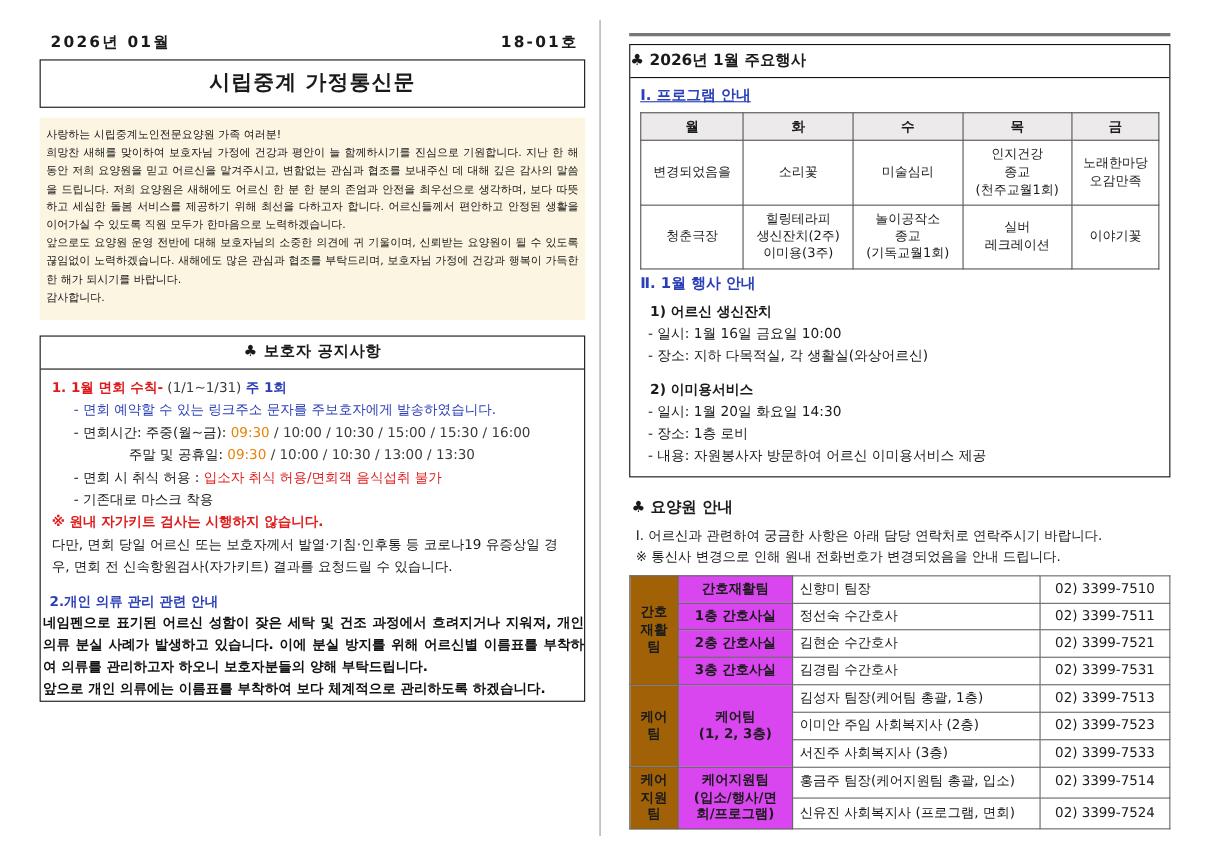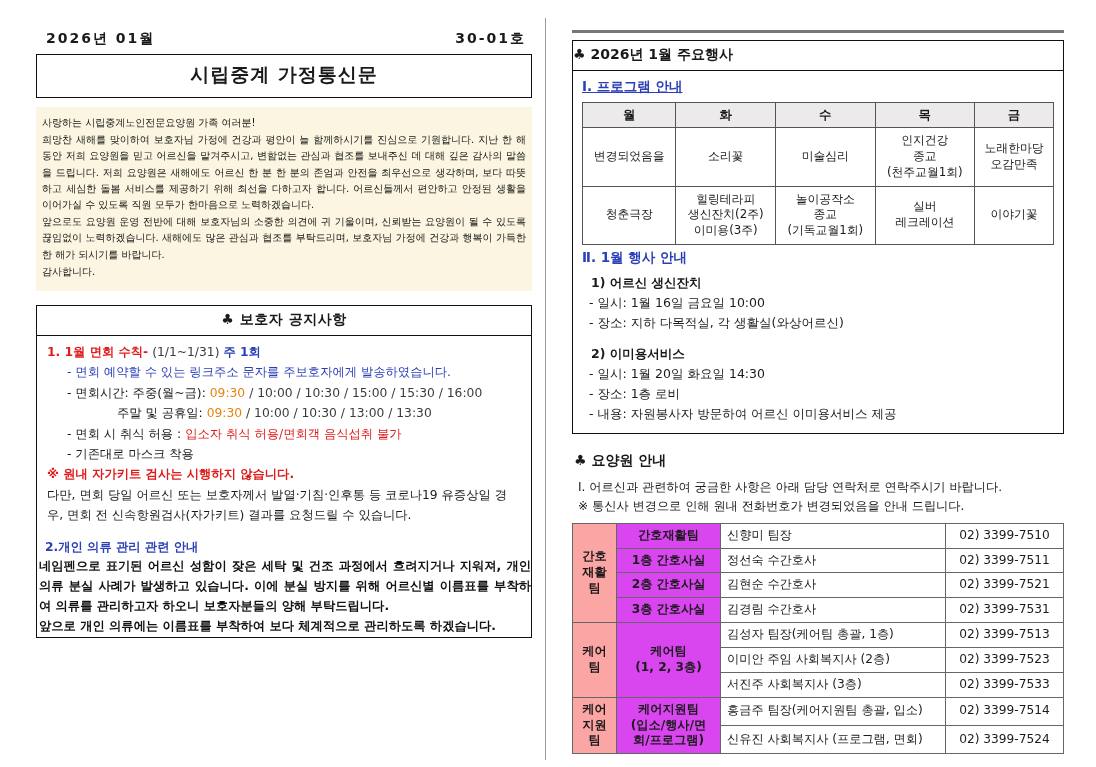--- a/index.html
+++ b/index.html
@@ -120,21 +120,21 @@
   }
   .care-note { font-size: 12.2px; line-height: 1.55; padding-left: 6px; }
 
   table.contact {
     width: 100%; border-collapse: collapse; margin-top: 7px;
     border: 1.3px solid #111; font-size: 12.2px;
   }
   table.contact td {
     border: 1px solid #666; padding: 4px 6px; line-height: 1.3;
   }
-  td.grp { background: #fca5a5; font-weight: bold; text-align: center; width: 44px; }
+  td.grp { background: #a16207; font-weight: bold; text-align: center; width: 44px; }
   td.sub { background: #d946ef; font-weight: bold; text-align: center; width: 104px; }
   td.nm { text-align: left; padding-left: 9px; }
   td.tel { text-align: center; width: 118px; }
 
   .footer {
     margin-top: 11px; display: flex; gap: 26px;
     font-size: 11.4px; color: #222; line-height: 1.5;
   }
   .footer .addr { text-align: center; padding-left: 14px; }
   .footer .tels { padding-top: 16px; }
@@ -143,21 +143,21 @@
 <body>
 
 <div class="page">
 
   <div class="divider-v"></div>
 
   <div class="left-col">
 
     <div class="masthead-row">
       <span>2026년  01월</span>
-      <span>30-01호</span>
+      <span>18-01호</span>
     </div>
 
     <div class="title-box">
       <div class="t">시립중계 가정통신문</div>
     </div>
 
     <div class="intro">
       <p class="first">사랑하는 시립중계노인전문요양원 가족 여러분!</p>
       <p>희망찬 새해를 맞이하여 보호자님 가정에 건강과 평안이 늘 함께하시기를 진심으로 기원합니다. 지난 한 해 동안 저희 요양원을 믿고 어르신을 맡겨주시고, 변함없는 관심과 협조를 보내주신 데 대해 깊은 감사의 말씀을 드립니다. 저희 요양원은 새해에도 어르신 한 분 한 분의 존엄과 안전을 최우선으로 생각하며, 보다 따뜻하고 세심한 돌봄 서비스를 제공하기 위해 최선을 다하고자 합니다. 어르신들께서 편안하고 안정된 생활을 이어가실 수 있도록 직원 모두가 한마음으로 노력하겠습니다.</p>
       <p>앞으로도 요양원 운영 전반에 대해 보호자님의 소중한 의견에 귀 기울이며, 신뢰받는 요양원이 될 수 있도록 끊임없이 노력하겠습니다. 새해에도 많은 관심과 협조를 부탁드리며, 보호자님 가정에 건강과 행복이 가득한 한 해가 되시기를 바랍니다.</p>

